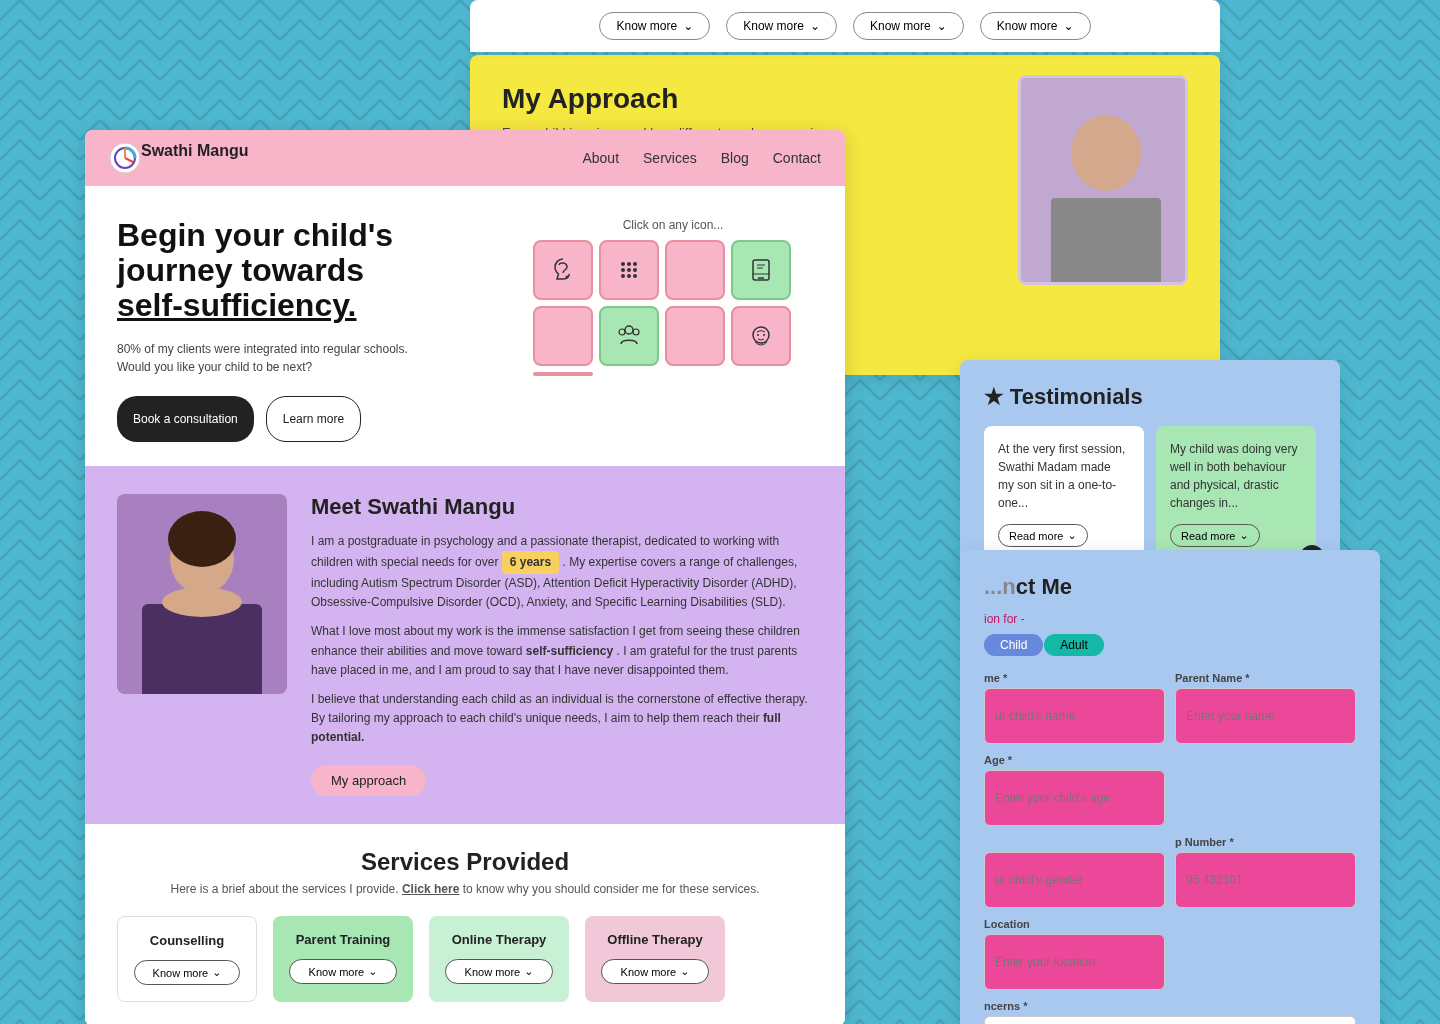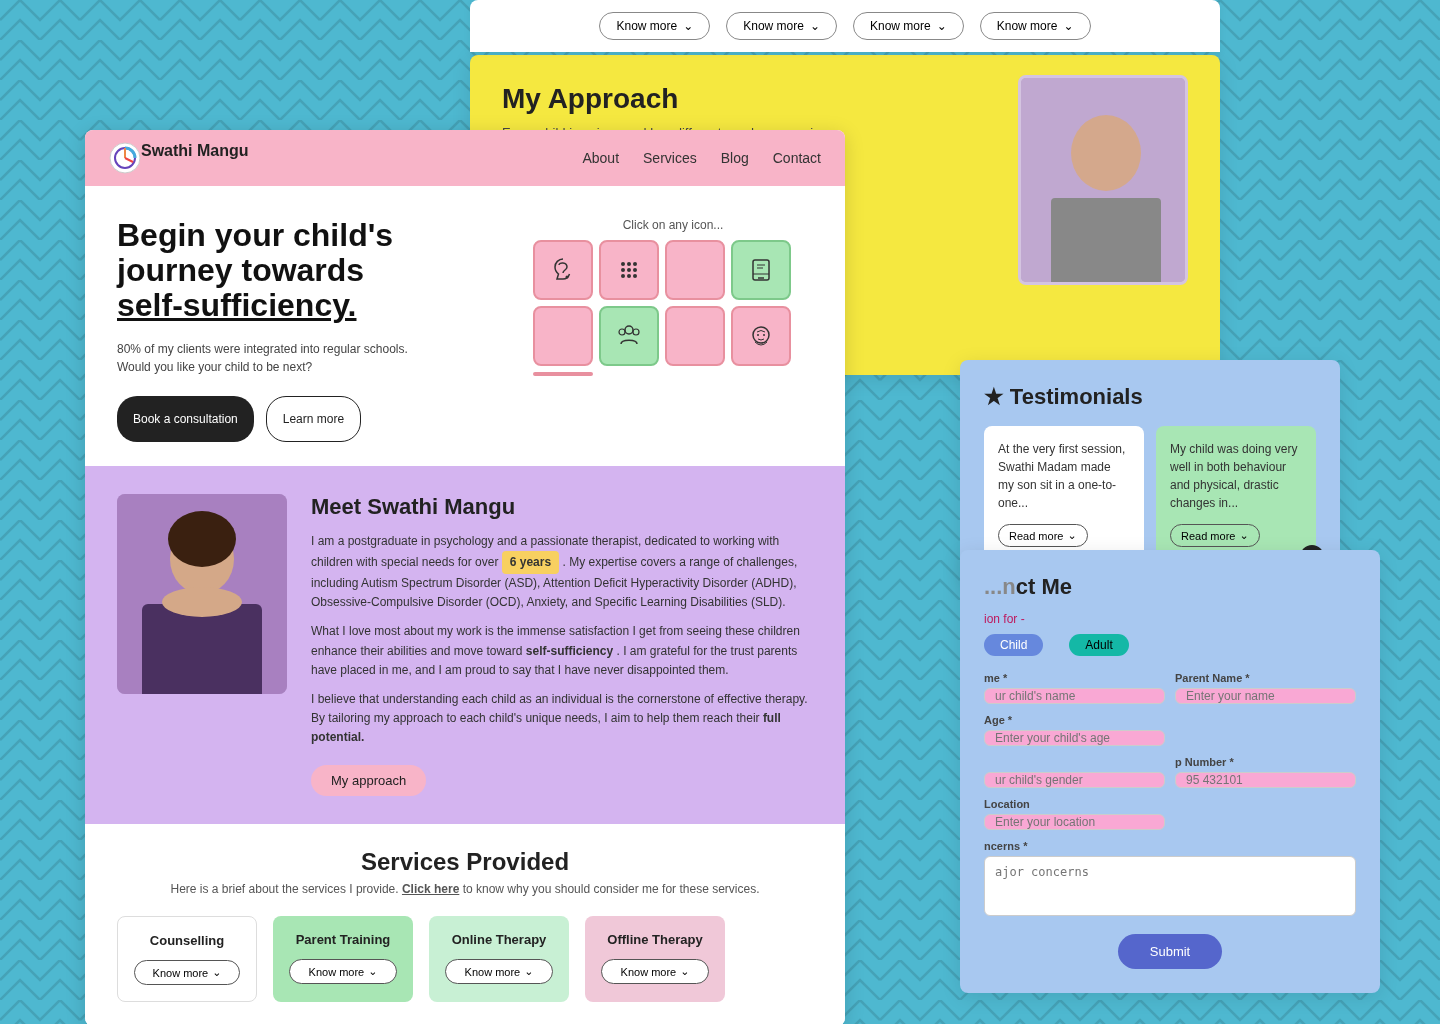--- a/index.html
+++ b/index.html
@@ -335,21 +335,21 @@
       z-index: 2;
     }
     .contact-title {
       font-size: 22px;
       font-weight: bold;
       color: #222;
       margin-bottom: 12px;
     }
     .contact-tabs {
       display: flex;
-      gap: 26px;
+      gap: 1px;
       margin-bottom: 16px;
       align-items: center;
     }
     .contact-tab {
       padding: 4px 16px;
       border-radius: 12px;
       font-size: 12px;
       cursor: pointer;
       background: #14b8a6;
       border: none;
@@ -364,25 +364,25 @@
       display: flex;
       flex-direction: column;
       gap: 4px;
     }
     .form-label {
       font-size: 11px;
       color: #444;
       font-weight: bold;
     }
     .form-input {
-      padding: 0 10px;
+      padding: 20px 10px;
       border: 1px solid #ccc;
       border-radius: 6px;
       font-size: 12px;
-      background: #f9a8d4;
+      background: #ec4899;
     }
     .form-textarea {
       padding: 8px 10px;
       border: 1px solid #ccc;
       border-radius: 6px;
       font-size: 12px;
       background: white;
       resize: none;
       height: 60px;
       grid-column: 1 / -1;

